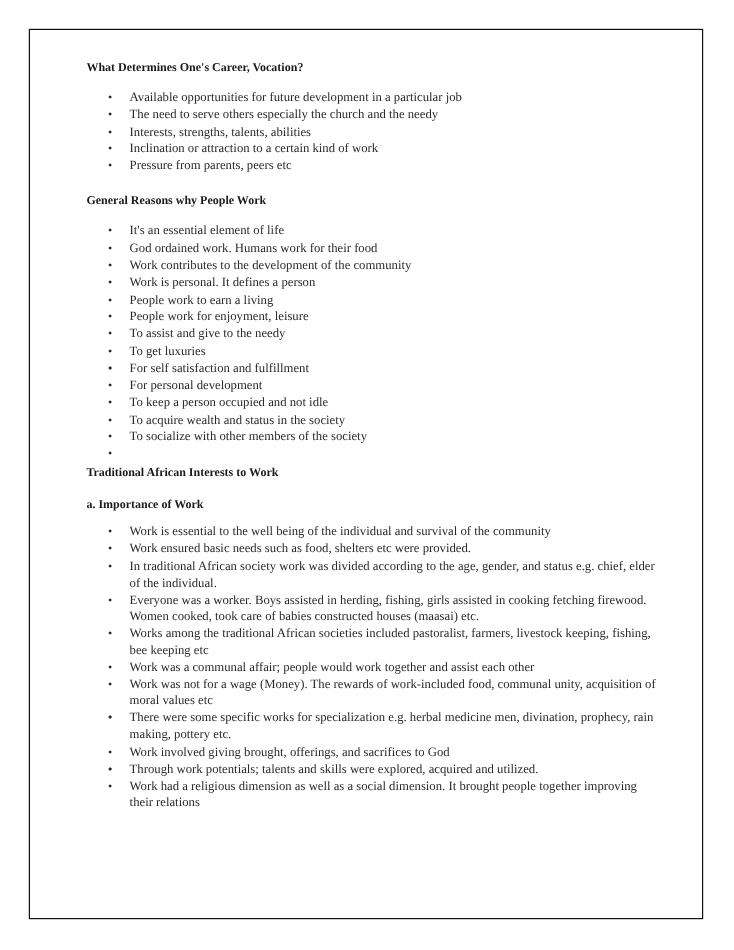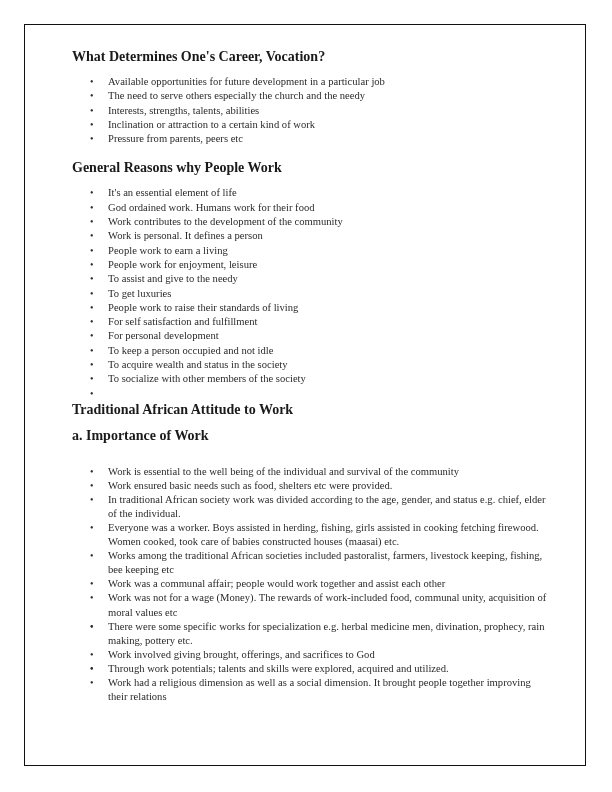--- a/index.html
+++ b/index.html
@@ -24,21 +24,21 @@
       border: 1.3px solid #111111;
       box-sizing: border-box;
     }
     .content {
       position: absolute;
       left: 72px;
       top: 50px;
       width: 480px;
     }
     h2 {
-      font-size: 14px;
+      font-size: 10px;
       font-weight: bold;
       margin: 0;
       line-height: 14px;
       color: #1a1a1a;
     }
     ul {
       list-style: none;
       margin: 0;
       padding: 0;
     }
@@ -53,21 +53,21 @@
       position: absolute;
       left: 18px;
       top: 0;
       font-size: 10px;
     }
     .sec1-title { margin-bottom: 11px; }
     .sec1-list { margin-bottom: 15px; }
     .sec2-title { margin-bottom: 11px; }
     .sec2-list { margin-bottom: 16px; }
     .sec3-title { margin-bottom: 12px; }
-    .sec3-sub { margin-bottom: 22px; }
+    .sec3-sub { margin-bottom: 9px; }
     .sec3-list li { line-height: 14.1px; }
   </style>
 </head>
 <body>
 
 <div class="page-frame"></div>
 
 <div class="content">
   <h2 class="sec1-title">What Determines One's Career, Vocation?</h2>
   <ul class="sec1-list">
@@ -81,30 +81,30 @@
   <h2 class="sec2-title">General Reasons why People Work</h2>
   <ul class="sec2-list">
       <li><span class="bullet">•</span><span>It's an essential element of life</span></li>
       <li><span class="bullet">•</span><span>God ordained work. Humans work for their food</span></li>
       <li><span class="bullet">•</span><span>Work contributes to the development of the community</span></li>
       <li><span class="bullet">•</span><span>Work is personal. It defines a person</span></li>
       <li><span class="bullet">•</span><span>People work to earn a living</span></li>
       <li><span class="bullet">•</span><span>People work for enjoyment, leisure</span></li>
       <li><span class="bullet">•</span><span>To assist and give to the needy</span></li>
       <li><span class="bullet">•</span><span>To get luxuries</span></li>
-      <li><span class="bullet">•</span><span>People work to raise their standards of living</span></li>
+      <li><span class="bullet">•</span></li>
       <li><span class="bullet">•</span><span>For self satisfaction and fulfillment</span></li>
       <li><span class="bullet">•</span><span>For personal development</span></li>
       <li><span class="bullet">•</span><span>To keep a person occupied and not idle</span></li>
       <li><span class="bullet">•</span><span>To acquire wealth and status in the society</span></li>
       <li><span class="bullet">•</span><span>To socialize with other members of the society</span></li>
       <li><span class="bullet">•</span></li>
     </ul>
 
-  <h2 class="sec3-title">Traditional African Attitude to Work</h2>
+  <h2 class="sec3-title">Traditional African Interests to Work</h2>
   <h2 class="sec3-sub">a. Importance of Work</h2>
   <ul class="sec3-list">
       <li><span class="bullet">•</span><span>Work is essential to the well being of the individual and survival of the community</span></li>
       <li><span class="bullet">•</span><span>Work ensured basic needs such as food, shelters etc were provided.</span></li>
       <li><span class="bullet">•</span><span>In traditional African society work was divided according to the age, gender, and status e.g. chief, elder of the individual.</span></li>
       <li><span class="bullet">•</span><span>Everyone was a worker. Boys assisted in herding, fishing, girls assisted in cooking fetching firewood. Women cooked, took care of babies constructed houses (maasai) etc.</span></li>
       <li><span class="bullet">•</span><span>Works among the traditional African societies included pastoralist, farmers, livestock keeping, fishing, bee keeping etc</span></li>
       <li><span class="bullet">•</span><span>Work was a communal affair; people would work together and assist each other</span></li>
       <li><span class="bullet">•</span><span>Work was not for a wage (Money). The rewards of work-included food, communal unity, acquisition of moral values etc</span></li>
       <li><span class="bullet">•</span></li>

